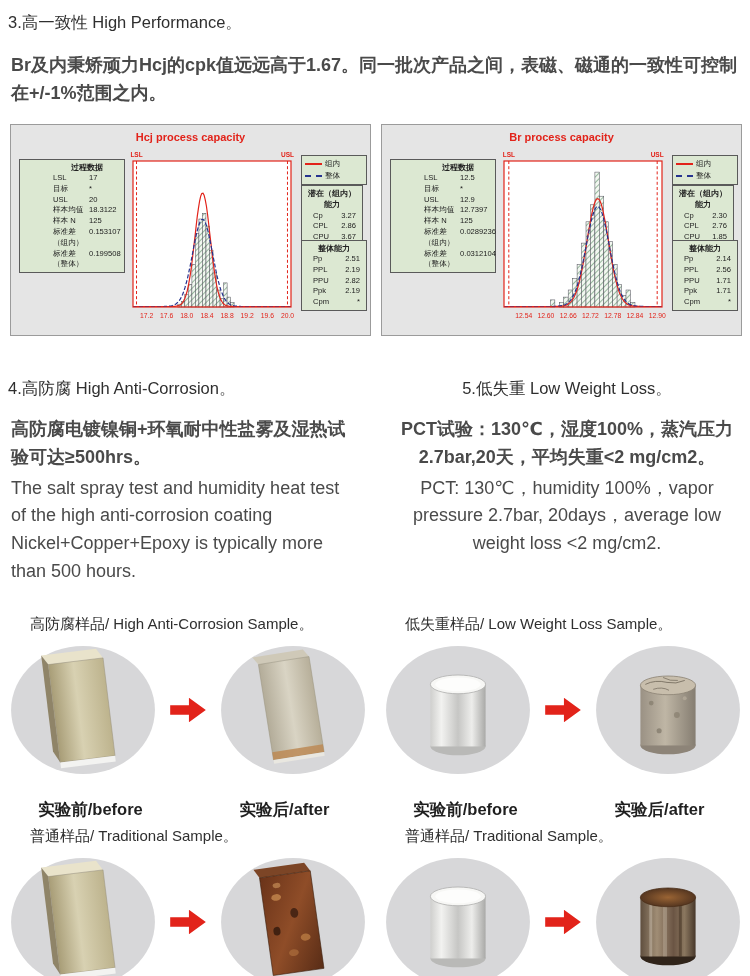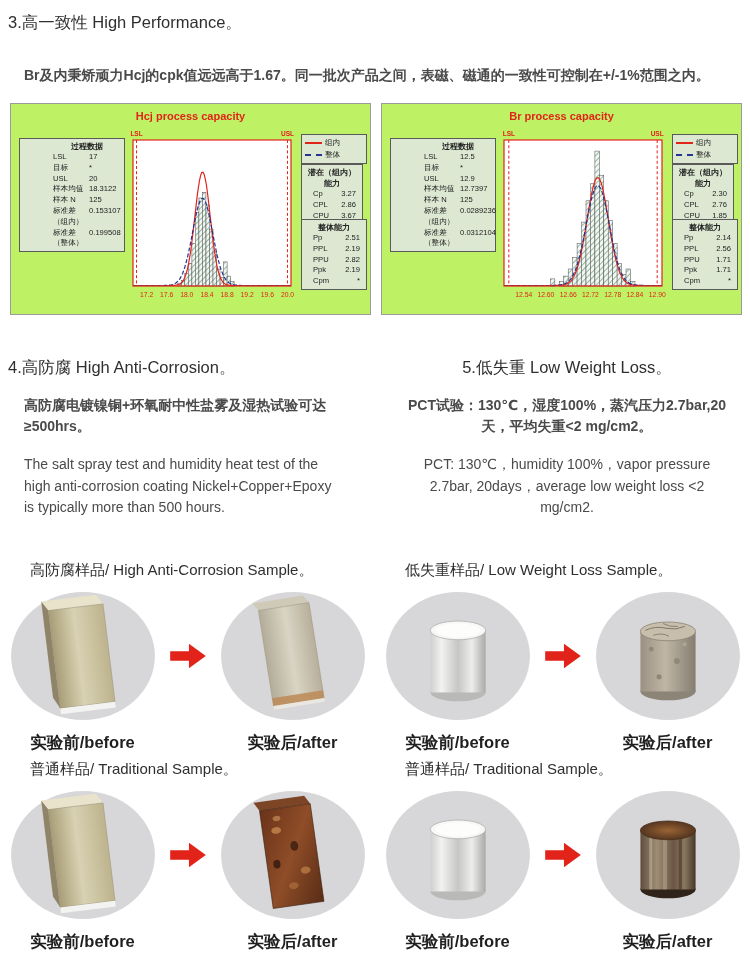--- a/index.html
+++ b/index.html
@@ -3,26 +3,26 @@
 <meta charset="utf-8">
 <style>
   :root { --red:#e2231a; --blue:#26338f; --green:#dce8d2; }
   * { box-sizing:border-box; }
   body { margin:0; background:#fff; font-family:"Liberation Sans","DejaVu Sans",sans-serif; color:#3c3c3c; }
   .page { width:750px; height:976px; position:relative; background:#ffffff; overflow:hidden;border-radius:17px; }
 
   .sec-heading { font-size:16.5px; font-weight:normal; color:#2f2f2f; margin:0; }
   .h3 { padding:12px 0 0 8px; }
   .body-zh { font-weight:bold; }
-  .para { font-size:14px; line-height:1.55; color:#4a4a4a; margin:16px; }
+  .para { font-size:18px; line-height:1.55; color:#4a4a4a; margin:3px; }
   .p3 { padding:15px 8px 0 8px; }
 
   
   .charts-row { display:flex; gap:10px; margin:16px 8px 0 10px; }
-  .chart-panel { position:relative; width:361px; height:212px; border:1px solid #9b9b9b; background:#bef264; flex:none; }
+  .chart-panel { position:relative; width:361px; height:212px; border:1px solid #9b9b9b; background:#e5e5e5; flex:none; }
   .chart-title { position:absolute; top:6px; left:0; right:0; text-align:center; color:var(--red); font-weight:bold; font-size:11px; }
   .gbox { position:absolute; background:var(--green); border:1px solid #5a5a5a; font-size:7.6px; color:#222; padding:2px 3px; line-height:1.42; }
   .pd-table { left:8px; top:34px; width:106px;padding-left:33px; }
   .tbl-hdr { text-align:center; font-weight:bold; font-size:8px; }
   .tbl-row { display:flex; }
   .pd-table .l { flex:1; }
   .pd-table .v { width:47%; }
   .legend-box { left:290px; top:30px; width:66px; }
   .legend-row { display:flex; align-items:center; gap:3px; line-height:1.6; }
   .swatch { width:17px; height:0; flex:none; }
@@ -40,21 +40,21 @@
   .col-5 { flex:1; padding:0 6px 0 12px;text-align:center; }
   .cols .sec-heading { padding:0; margin-bottom:16px; }
 
   
   .samples { display:grid; grid-template-columns:375px 375px; margin-top:20px; }
   .sample-group { padding:0 4px; }
   .sample-heading { font-size:15px; color:#2f2f2f; padding:6px 0 8px 26px; }
   .pair { display:flex; align-items:center; justify-content:center; gap:12px; margin-top:2px; }
   .photo { width:148px; height:132px; flex:none; }
   .arrow-svg { width:38px; height:30px; flex:none; }
-  .pair-labels { display:flex; justify-content:center; gap:12px; margin-top:10px; }
+  .pair-labels { display:flex; justify-content:center; gap:4px; margin-top:23px; }
   .pair-labels span { width:148px; text-align:center; font-size:16.5px; font-weight:bold; color:#1f1f1f; }
   .pair-labels .spacer { width:38px; flex:none; }
 </style>
 </head>
 <body>
 
 <div class="page">
 
   <h2 class="sec-heading h3">3.高一致性 High Performance。</h2>
   <p class="para p3 body-zh">Br及内秉矫顽力Hcj的cpk值远远高于1.67。同一批次产品之间，表磁、磁通的一致性可控制在+/-1%范围之内。</p>

